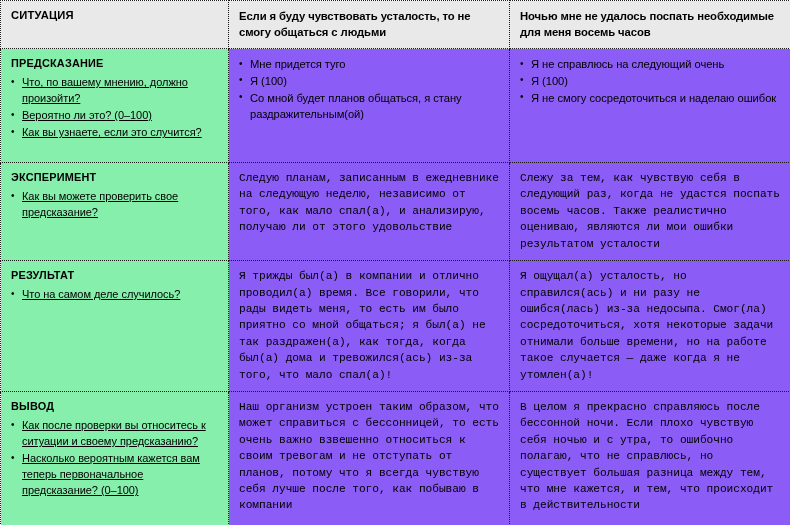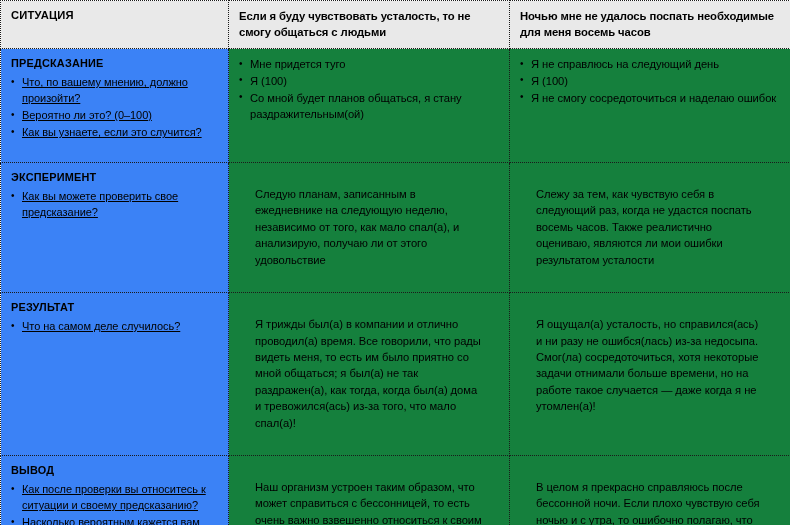--- a/index.html
+++ b/index.html
@@ -53,21 +53,21 @@
     padding-top: 9px;
     padding-bottom: 10px;
   }
   thead th.col-label {
     font-size: 11.2px;
     letter-spacing: 0.15px;
   }
 
   
   td.stage {
-    background: #3b82f6;
+    background: #86efac;
   }
   .stage-title {
     font-weight: bold;
     font-size: 10.9px;
     letter-spacing: 0.2px;
     margin: 1px 0 4px 0;
     line-height: 1.2;
   }
   ul.q-list,
   ul.a-list {
@@ -88,27 +88,28 @@
     content: "\2022";
     position: absolute;
     left: 0;
     top: -0.5px;
     font-size: 10px;
     line-height: 1.62;
   }
 
   
   td.answer {
-    background: #15803d;
+    background: #8b5cf6;
     font-size: 11.2px;
     line-height: 1.465;
     letter-spacing: -0.05px;
   }
   td.answer p.para {
-    margin: 16px;
+    margin: 0;
+    font-family: Liberation Mono, monospace;
   }
   ul.a-list > li {
     position: relative;
     padding-left: 11px;
     margin-bottom: 0.5px;
     font-size: 11.2px;
     line-height: 1.465;
   }
   ul.a-list > li::before {
     content: "\2022";
@@ -160,21 +161,21 @@
         </td>
         <td class="answer">
           <ul class="a-list">
             <li>Мне придется туго</li>
             <li>Я (100)</li>
             <li>Со мной будет планов общаться, я стану раздражительным(ой)</li>
           </ul>
         </td>
         <td class="answer">
           <ul class="a-list">
-            <li>Я не справлюсь на следующий день</li>
+            <li>Я не справлюсь на следующий очень</li>
             <li>Я (100)</li>
             <li>Я не смогу сосредоточиться и наделаю ошибок</li>
           </ul>
         </td>
       </tr>
 
       <tr class="r-experiment">
         <td class="stage">
           <div class="stage-title">ЭКСПЕРИМЕНТ</div>
           <ul class="q-list">

